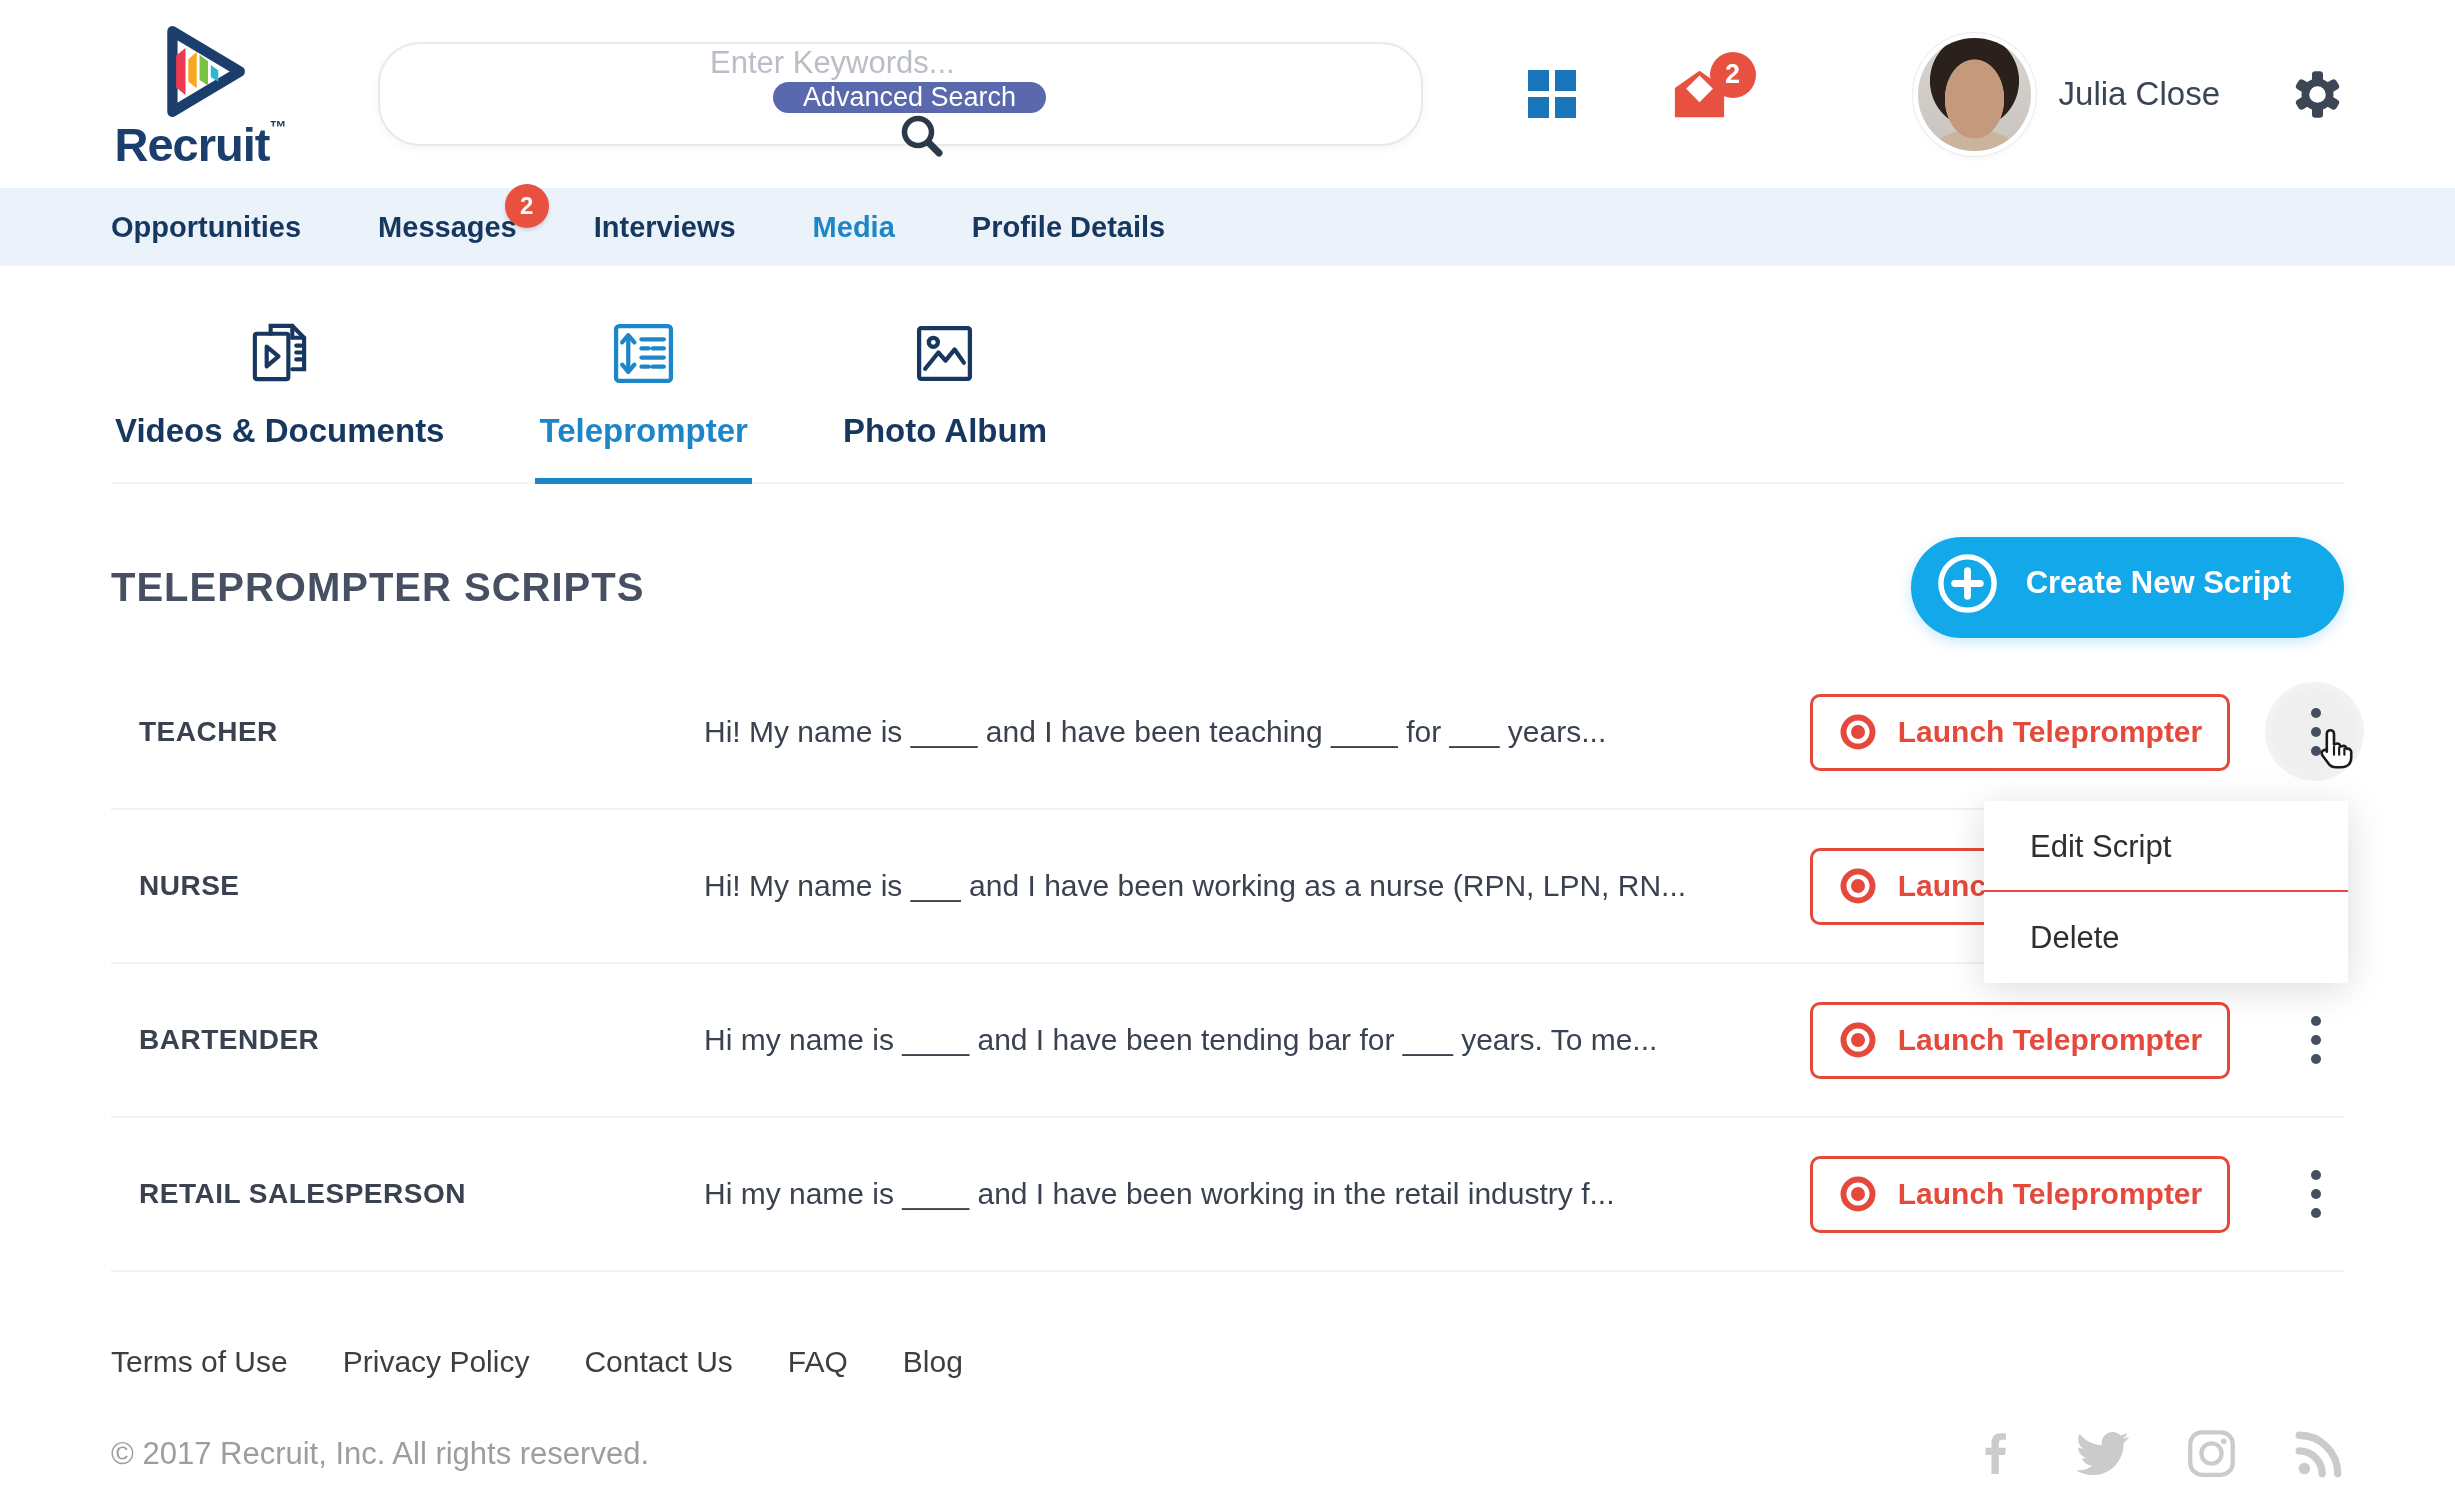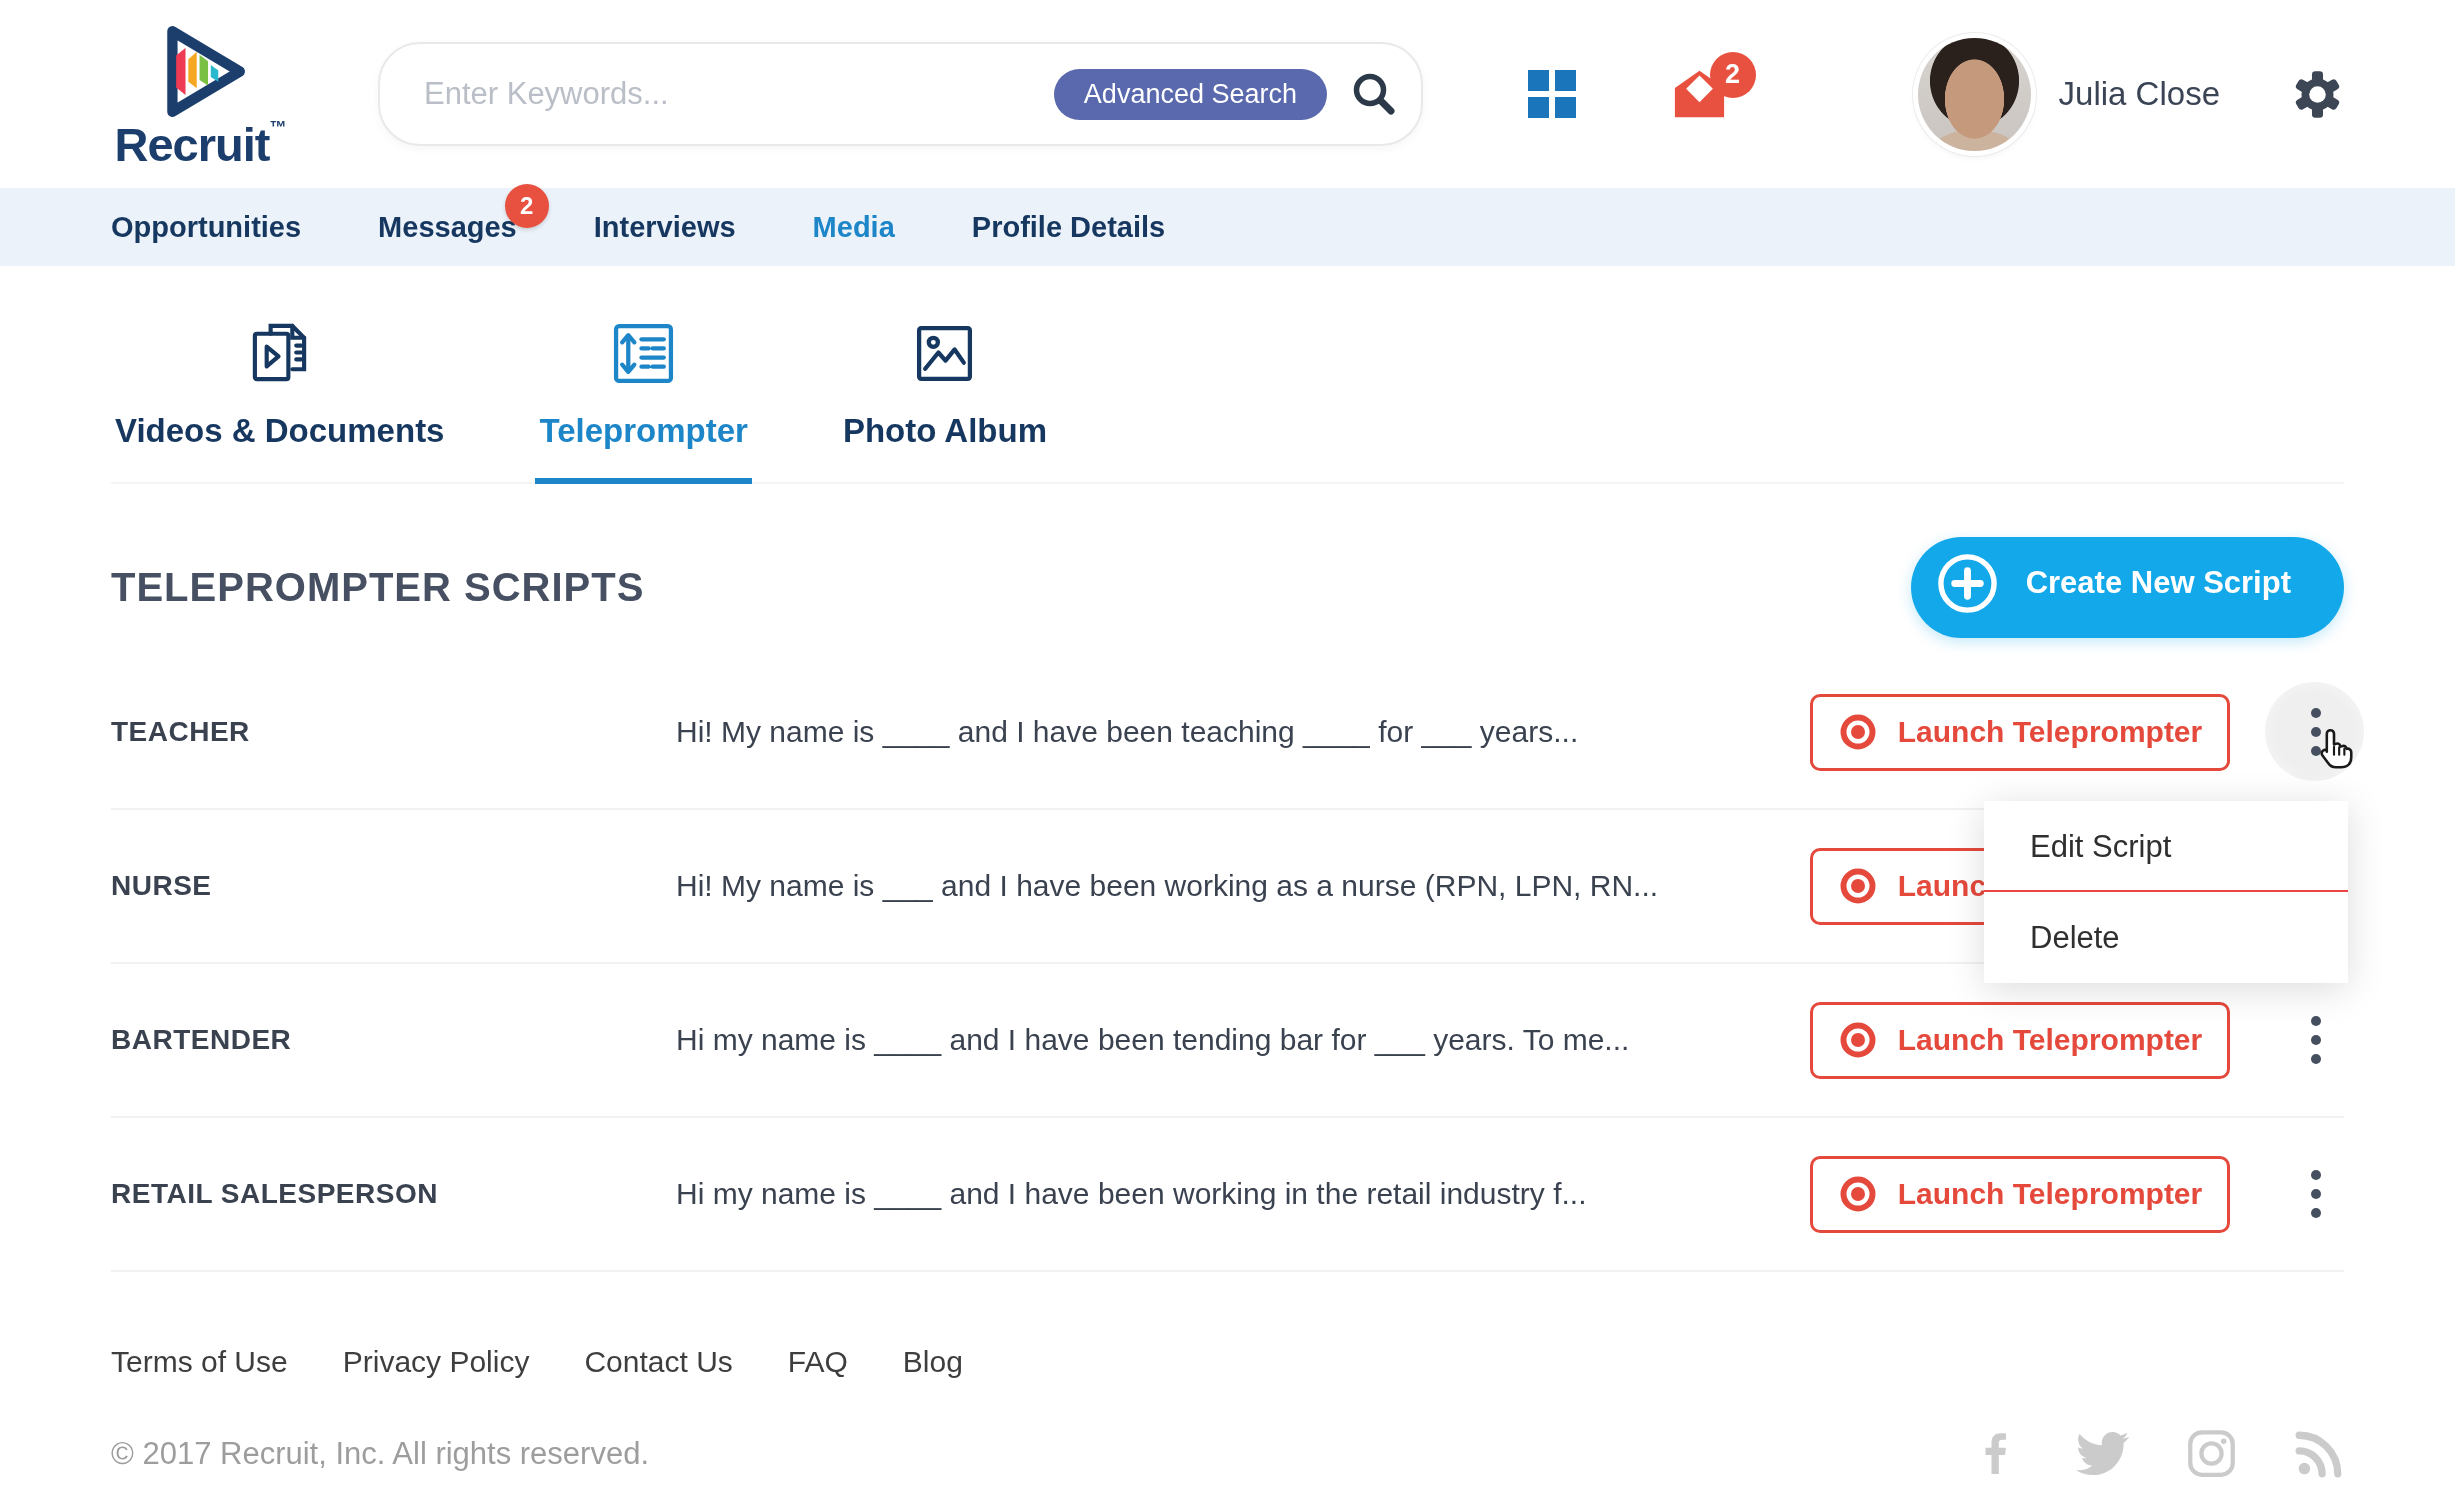--- a/index.html
+++ b/index.html
@@ -13,21 +13,21 @@
   button { background:none; border:none; padding:0; font-family:inherit; cursor:pointer; }
 
   
   .topbar { height:188px; display:flex; align-items:center; padding:0 111px; background:#fff; }
   .logo { display:flex; flex-direction:column; align-items:center; width:178px; cursor:pointer;text-align:center; }
   .logo-word { font-size:47px; font-weight:bold; color:var(--brand-navy,#1c3e6d); letter-spacing:-1px; line-height:1; margin-top:-4px; }
   .logo-word sup { font-size:17px; font-weight:bold; vertical-align:28px; }
 
   .searchbar { width:1045px; height:104px; margin-left:89px; background:#fff;
     border:2px solid #e9e9e9; border-radius:42px; box-shadow:0 3px 10px rgba(0,0,0,.04);
-    display:flex; align-items:center; padding:0 24px 0 42px; }
+    display:flex; align-items:center; padding:0 24px 0 42px;flex-direction:column; }
   .search-input { flex:1; border:none; outline:none; background:transparent; font-size:31px; color:#555; font-family:inherit; }
   .search-input::placeholder { color:#b9bec7; }
   .adv-btn { height:51px; border-radius:27px; background:var(--advanced-indigo,#5a69ad); color:#fff; font-size:27px; padding:0 30px; white-space:nowrap; }
   .search-icon svg { width:46px; height:46px; margin-left:24px; display:block; }
 
   .top-right { margin-left:auto; display:flex; align-items:center; }
   .grid-btn svg { width:48px; height:48px; display:block; }
   .mail-btn { position:relative; margin-left:95px; }
   .mail-btn svg { width:57px; height:53px; display:block; }
   .mail-badge { position:absolute; top:-16px; right:-28px; width:46px; height:46px; border-radius:50%;
@@ -66,21 +66,21 @@
 
   .section-head { margin-top:53px; display:flex; justify-content:space-between; align-items:center; }
   .section-head h1 { margin:0; font-size:40px; font-weight:bold; letter-spacing:1px; color:#475062; }
   .create-btn { height:101px; border-radius:51px; background:var(--button-cyan,#12a8e9); color:#fff;
     display:flex; align-items:center; gap:26px; padding:0 53px 9px 24px; font-size:31px; font-weight:bold;
     box-shadow:0 4px 14px rgba(18,168,233,.25); }
   .create-btn svg { width:65px; height:65px; display:block; }
 
   .rows { margin-top:18px; }
   .row { display:flex; align-items:center; height:154px; border-bottom:2px solid #f1f1f1; position:relative; }
-  .row-name { width:565px; font-size:28px; font-weight:bold; letter-spacing:0.5px; color:#3a4250; }
+  .row-name { width:565px; font-size:28px; font-weight:bold; letter-spacing:0.5px; color:#3a4250;margin-left:28px; }
   .row-preview { flex:1; font-size:30px; color:#3a4250; padding-right:30px; white-space:nowrap; overflow:hidden; }
   .launch-btn { width:420px; min-width:420px; height:77px; border:3px solid var(--launch-red,#e4493c);
     border-radius:10px; background:#fff; color:var(--launch-red,#e4493c); font-size:30px; font-weight:bold;
     display:flex; align-items:center; justify-content:center; gap:20px; margin-right:57px; }
   .launch-btn svg { width:40px; height:40px; display:block; }
 
   .kebab-zone { position:relative; width:57px; height:129px; display:flex; align-items:center; justify-content:center; }
   .kebab-ring { position:absolute; width:99px; height:99px; left:-22px; top:14px; border-radius:50%;
     background:radial-gradient(circle at 50% 50%, #efefef 55%, #fafafa 100%); }
   .kebab { position:relative; display:flex; flex-direction:column; align-items:center; gap:9px; padding:10px; }

